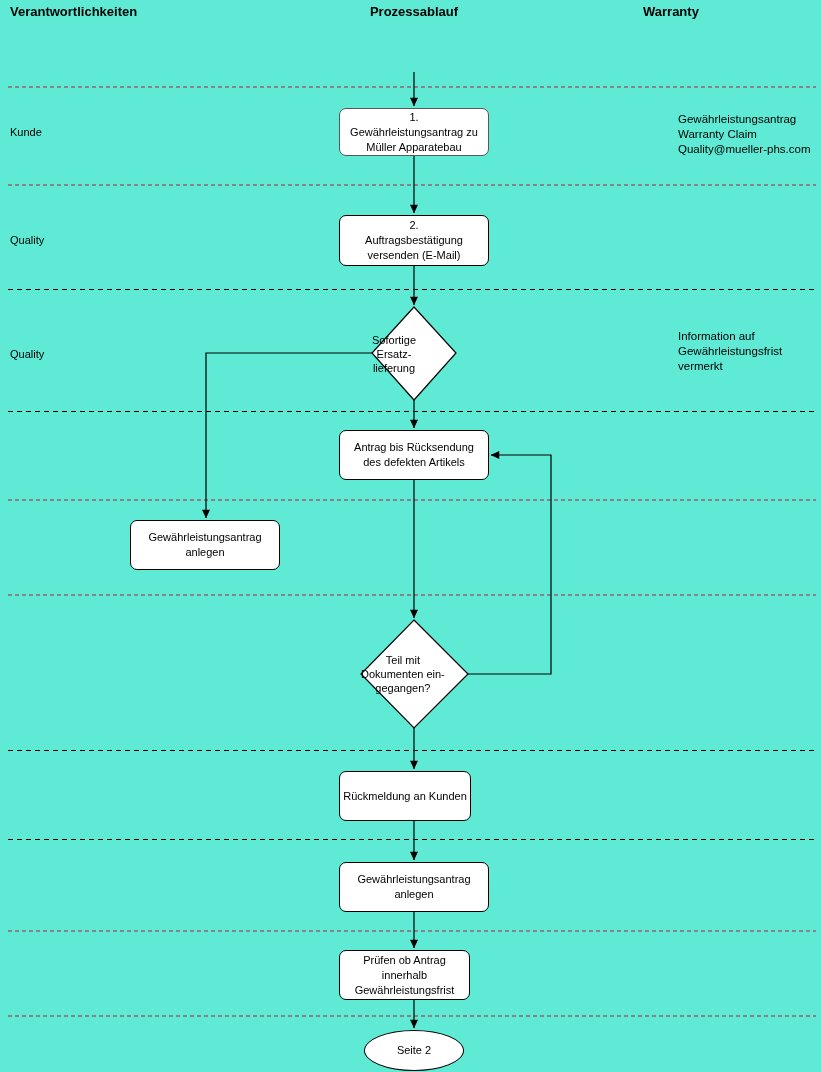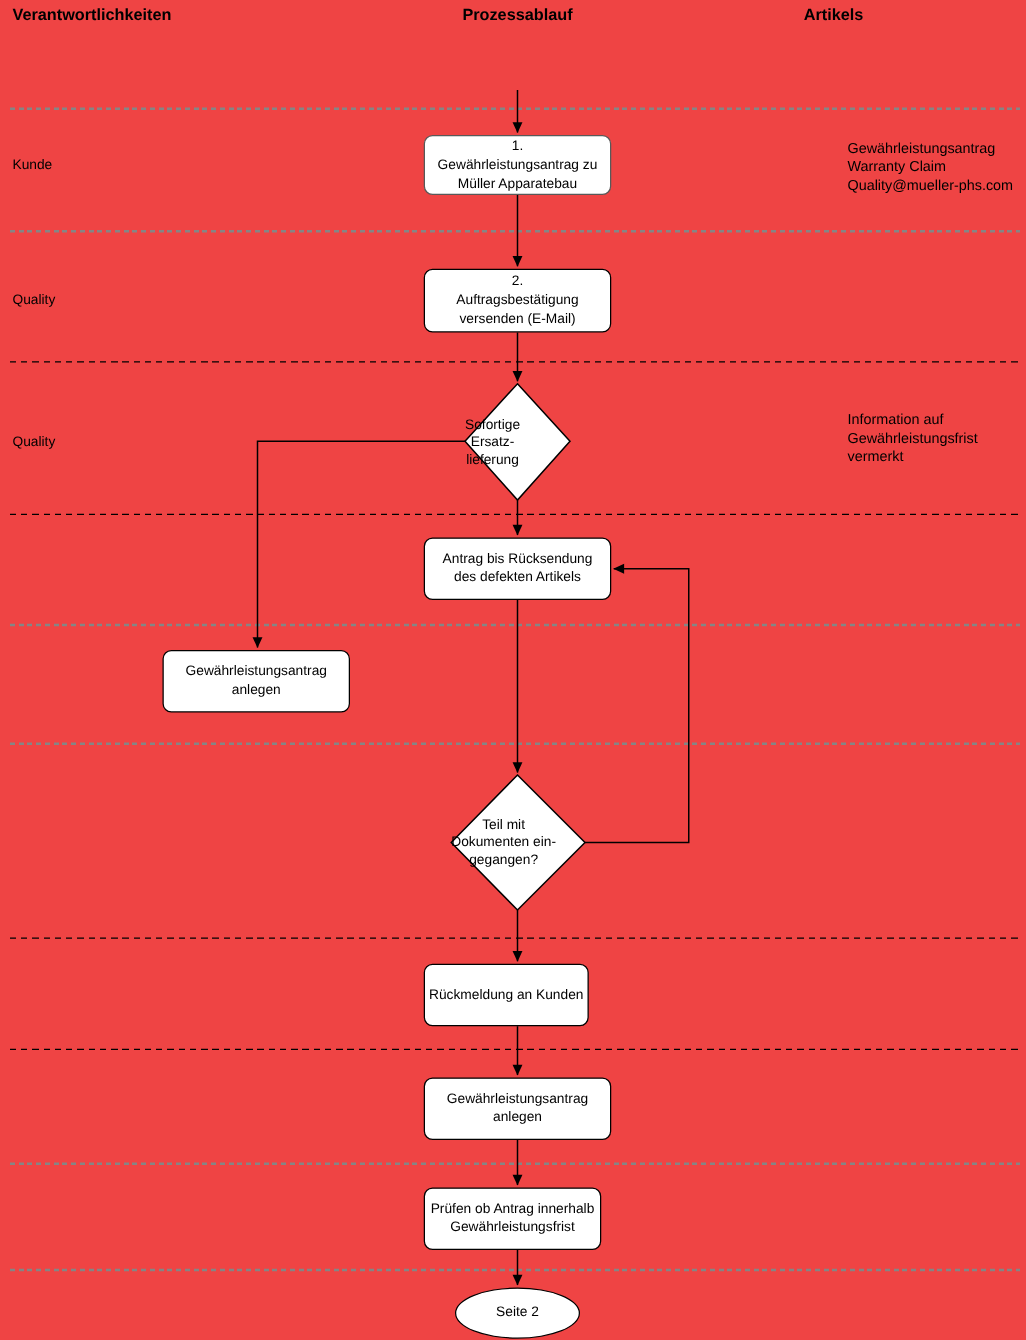--- a/index.html
+++ b/index.html
@@ -1,21 +1,21 @@
 <!DOCTYPE html>
 <html><head>
 <meta charset="utf-8">
 <style>
   html, body { margin: 0; padding: 0; background: #ffffff; }
   body { font-family: "Liberation Sans", sans-serif; color: #000; }
   .canvas {
     position: relative;
     width: 821px;
     height: 1072px;
-    background: #ef4444;
+    background: #5eead4;
     overflow: hidden;
   }
   .col-header {
     position: absolute;
     top: 4px;
     font-size: 13px;
     font-weight: bold;
     white-space: nowrap;
   }
   .sep { position: absolute; left: 8px; width: 808px; }
@@ -76,21 +76,21 @@
   }
   .ml { white-space: pre-line; }
 </style>
 </head>
 <body>
 
 <div class="canvas">
 
   <div class="col-header" style="left:10px;">Verantwortlichkeiten</div>
   <div class="col-header" style="left:339px; width:150px; text-align:center;">Prozessablauf</div>
-  <div class="col-header" style="left:643px;">Artikels</div>
+  <div class="col-header" style="left:643px;">Warranty</div>
 
   <div class="sep gray" style="top:86px;"></div>
   <div class="sep gray" style="top:184px;"></div>
   <div class="sep black" style="top:289px;"></div>
   <div class="sep black" style="top:411px;"></div>
   <div class="sep gray" style="top:499px;"></div>
   <div class="sep gray" style="top:594px;"></div>
   <div class="sep black" style="top:750px;"></div>
   <div class="sep black" style="top:839px;"></div>
   <div class="sep gray" style="top:930px;"></div>
@@ -156,21 +156,21 @@
 
   <div class="node" style="left:339px; top:771px; width:132px; height:50px;">
     <span class="ml">Rückmeldung an Kunden</span>
   </div>
 
   <div class="node" style="left:339px; top:862px; width:150px; height:50px;">
     <span class="ml">Gewährleistungsantrag
 anlegen</span>
   </div>
 
-  <div class="node" style="left:339px; top:950px; width:142px; height:50px;">
+  <div class="node" style="left:339px; top:950px; width:131px; height:50px;">
     <span class="ml">Prüfen ob Antrag innerhalb
 Gewährleistungsfrist</span>
   </div>
 
   <div class="node terminator" style="left:364px; top:1030px; width:100px; height:41px;">
     <span class="ml">Seite 2</span>
   </div>
 
   <div class="lane-label" style="top:126px;">Kunde</div>
   <div class="lane-label" style="top:234px;">Quality</div>

